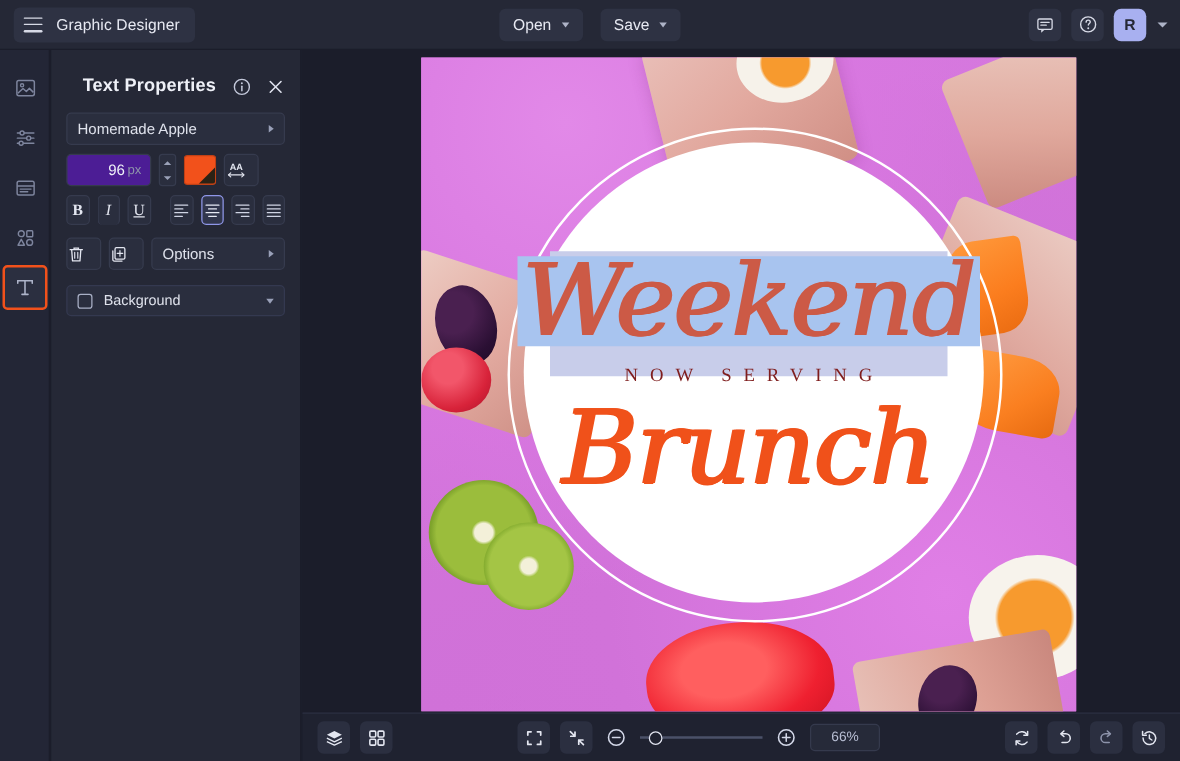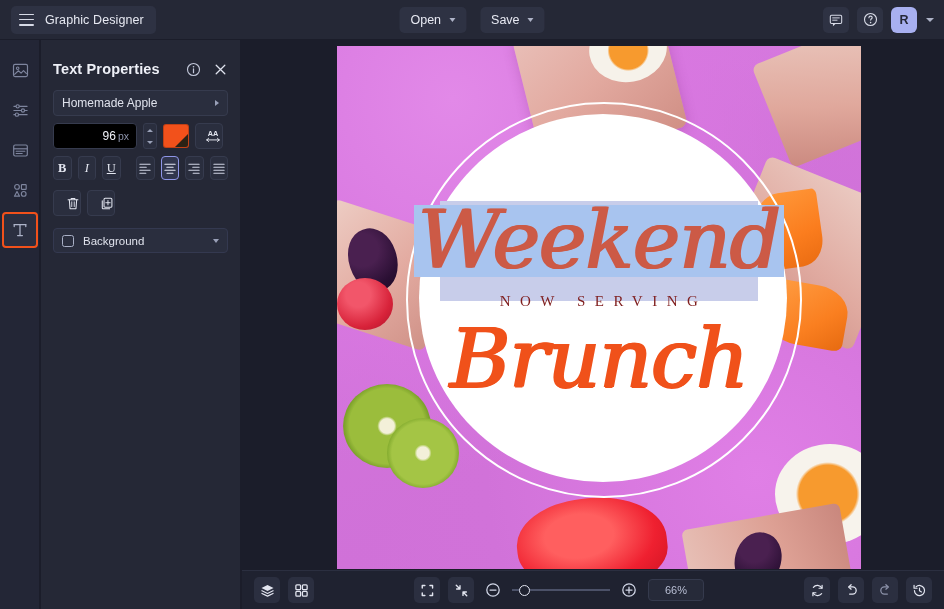--- a/index.html
+++ b/index.html
@@ -103,21 +103,21 @@
   
   .panel {
     position: absolute; left: 41px; top: 40px;
     width: 200px; height: 569px;
     background: #252836;
     border-right: 1px solid #1b1d2a;
     padding: 0 12px;
   }
   .panel-head {
     display: flex; align-items: center;
-    height: 42px; margin-top: 8px;
+    height: 42px; margin-top: 8px; text-align: center;
   }
   .panel-title {
     font-size: 14.5px; color: #eef0f7; font-weight: bold;
     letter-spacing: .15px; flex: 1;
   }
   .panel-head-icons { display: flex; align-items: center; gap: 12px; }
 
   .row { display: flex; align-items: center; gap: 6px; margin-bottom: 7px; }
 
   .field {
@@ -131,22 +131,22 @@
   }
   .field-label { font-size: 12px; color: #dfe2ec; flex: 1; }
   .chev-r {
     width: 0; height: 0;
     border-top: 3.8px solid transparent;
     border-bottom: 3.8px solid transparent;
     border-left: 4.6px solid #99a0b8;
   }
 
   .size-field {
-    width: 84px; height: 26px;
-    background: #000000; border: 1px solid #363b4e;
+    width: 68px; height: 26px;
+    background: #4c1d95; border: 1px solid #363b4e;
     border-radius: 4px;
     display: flex; align-items: center; justify-content: flex-end;
     padding-right: 7px; gap: 2px;
   }
   .size-val { font-size: 12px; color: #eef0f7; }
   .size-unit { font-size: 10.5px; color: #8d93aa; }
   .spinner {
     width: 14px; height: 26px;
     background: #2a2e3e; border: 1px solid #363b4e; border-radius: 3px;
     display: flex; flex-direction: column; align-items: center; justify-content: space-around;
@@ -162,21 +162,21 @@
   }
   .swatch::after {
     content: ""; position: absolute; right: 0; bottom: 0;
     width: 0; height: 0;
     border-left: 13px solid transparent;
     border-bottom: 13px solid #2b2215;
   }
   .sq-btn {
     width: 28px; height: 26px;
     background: #2a2e3e; border: 1px solid #363b4e; border-radius: 4px;
-    display: flex; align-items: center; justify-content: flex-end;
+    display: flex; align-items: center; justify-content: flex-start;
     cursor: pointer;
   }
   .seg {
     width: 26px; height: 24px;
     background: #2a2e3e; border: 1px solid #363b4e; border-radius: 4px;
     display: flex; align-items: center; justify-content: center;
     cursor: pointer;
     font-size: 12.5px; color: #e3e6f0;
     font-family: "Liberation Serif", serif;
   }
@@ -606,20 +606,24 @@
           <path d="M6.6 6.6v5.4M9.4 6.6v5.4" stroke="#e3e6f0" stroke-width="1.05" stroke-linecap="round"></path>
         </svg>
       </div>
       <div class="sq-btn">
         <svg class="ico" width="14" height="15" viewBox="0 0 16 17">
           <rect x="4.6" y="2.4" width="9" height="10.4" rx="1.3" fill="none" stroke="#e3e6f0" stroke-width="1.2"></rect>
           <path d="M11 14.6H3.9a1.3 1.3 0 0 1-1.3-1.3V5.3" fill="none" stroke="#e3e6f0" stroke-width="1.2" stroke-linecap="round"></path>
           <path d="M9.1 5.1v5M6.6 7.6h5" stroke="#e3e6f0" stroke-width="1.1" stroke-linecap="round"></path>
         </svg>
       </div>
+      <div class="opt-btn">
+        <span class="field-label">Options</span>
+        <span class="chev-r"></span>
+      </div>
     </div>
 
     <div style="margin-top:12px">
       <div class="check-row">
         <span class="cbox"></span>
         <span class="check-label">Background</span>
         <span class="chev-sm"></span>
       </div>
     </div>
   </div>

